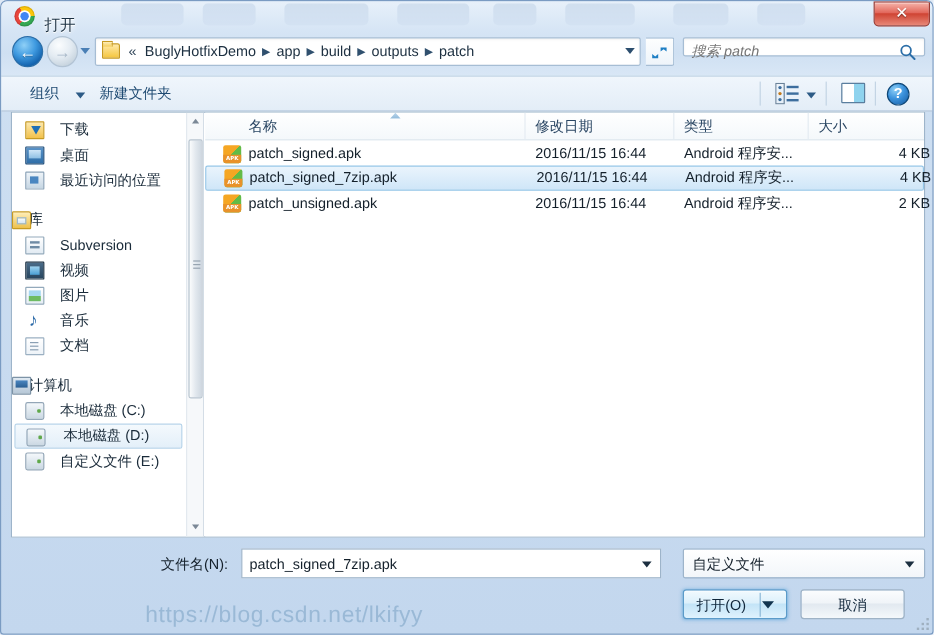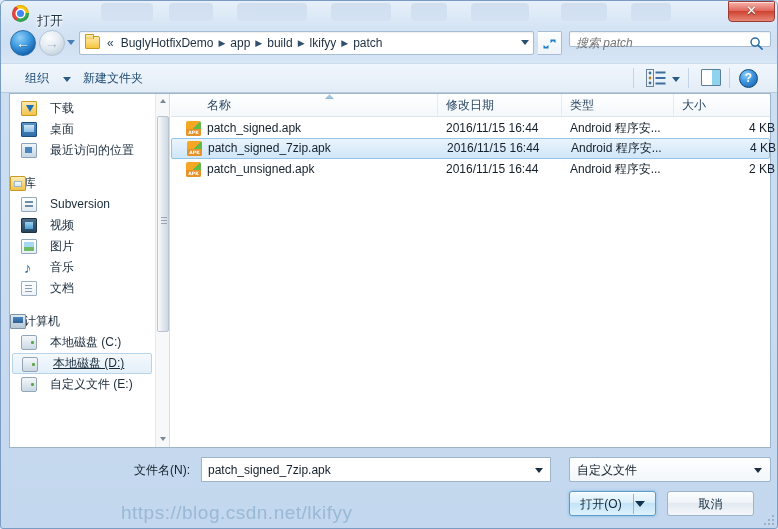--- a/index.html
+++ b/index.html
@@ -176,21 +176,21 @@
   .tree { position:absolute; left:0; top:4px; width:146px; }
   .tree-item {
     position:relative; height:21px; line-height:21px; padding-left:24px;
     font-size:12px; color:#1a2b3a; white-space:nowrap; cursor:pointer;
   }
   .tree-item.level0 { padding-left:14px; font-size:12px; }
   .tree-item.level1 { padding-left:40px; }
   .tree-item.sel {
     background:linear-gradient(to bottom,#f4f9fd,#e3eff9);
     border:1px solid #b7d4ea; border-radius:2px;
-    margin-left:2px; margin-right:4px; height:21px; line-height:19px;text-decoration:underline;
+    margin-left:2px; margin-right:4px; height:21px; line-height:19px;
   }
   .tree-spacer { height:12px; }
   .ticon { position:absolute; left:4px; top:3px; width:16px; height:15px; }
   .tree-item.level1 .ticon { left:11px; }
   .tree-item.level0 .ticon { left:0px; }
   .tree-item.sel .ticon { left:9px; }
 
   
   .ic-download { background:linear-gradient(to bottom,#fde9ae,#f2c24c); border:1px solid #c79a22;border-radius:1px;}
   .ic-download::after{content:"";position:absolute;left:4px;top:3px;width:0;height:0;
@@ -385,21 +385,21 @@
     <div class="addressbar">
       <div class="crumb-folder"></div>
       <div class="crumbs">
         <span class="crumb ovf">«</span>
         <span class="crumb">BuglyHotfixDemo</span>
         <span class="crumb-sep">▶</span>
         <span class="crumb">app</span>
         <span class="crumb-sep">▶</span>
         <span class="crumb">build</span>
         <span class="crumb-sep">▶</span>
-        <span class="crumb">lkifyy</span>
+        <span class="crumb">outputs</span>
         <span class="crumb-sep">▶</span>
         <span class="crumb">patch</span>
       </div>
       <div class="addr-drop"></div>
     </div>
 
     <div class="refresh-btn">
       <svg width="16" height="16" viewBox="0 0 16 16">
         <path d="M4 3 L4 11 L1.5 9 L1.5 12.5 L6.5 12.5 L6.5 9 L4 11 Z" fill="#1f7fc4"></path>
         <path d="M11 13 L11 5 L13.5 7 L13.5 3.5 L8.5 3.5 L8.5 7 L11 5 Z" fill="#1f7fc4"></path>

